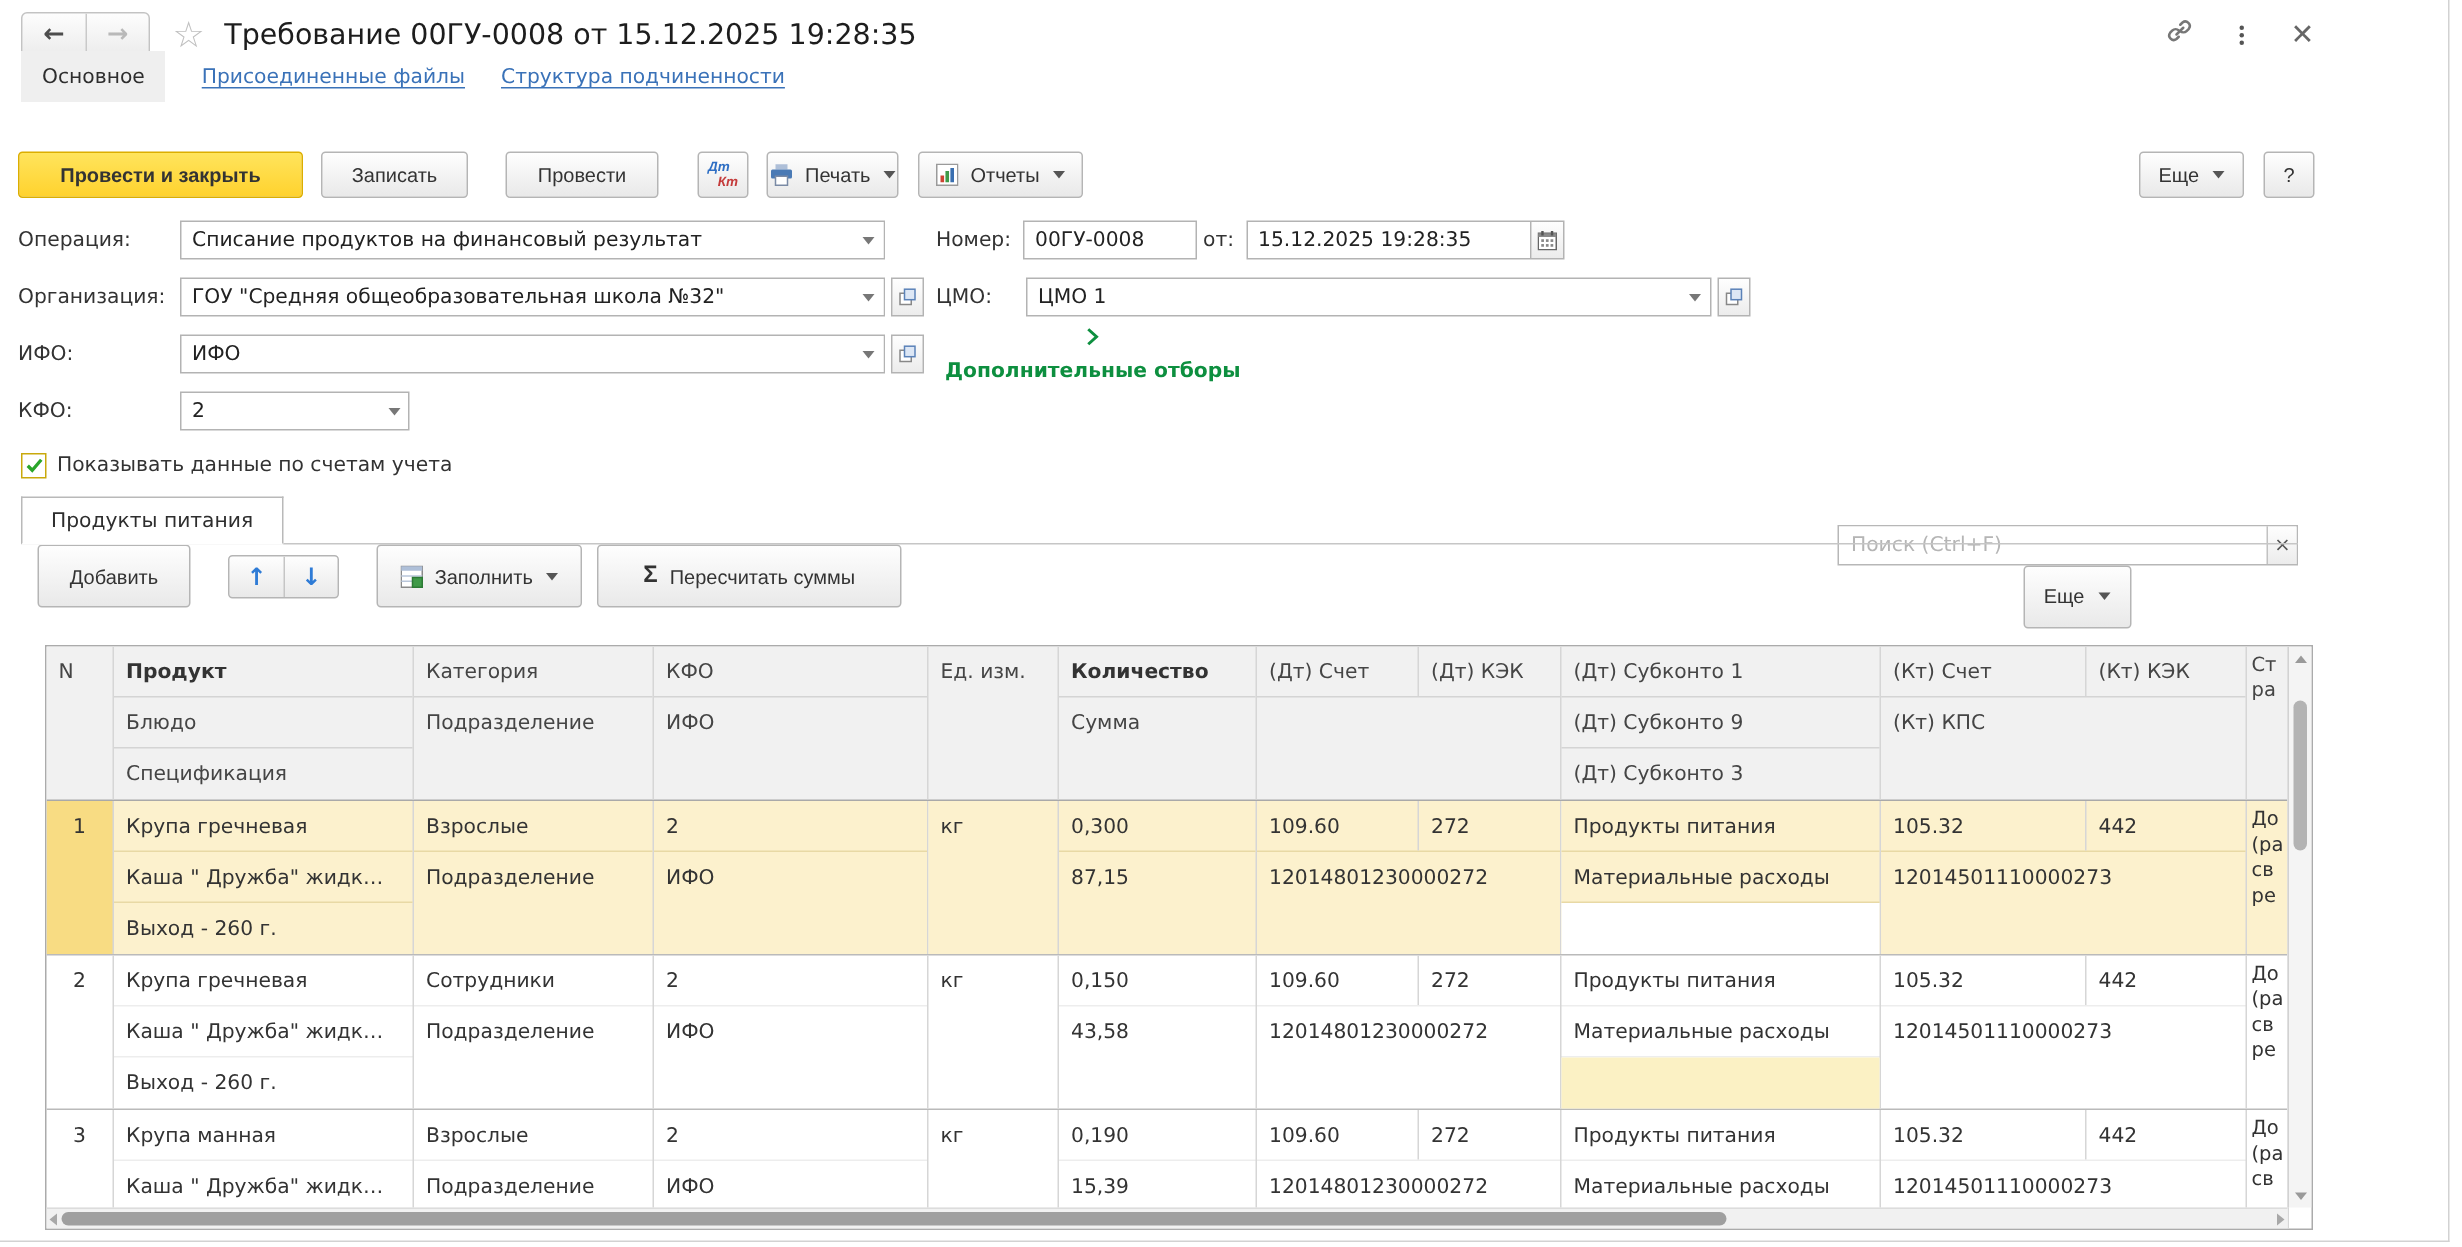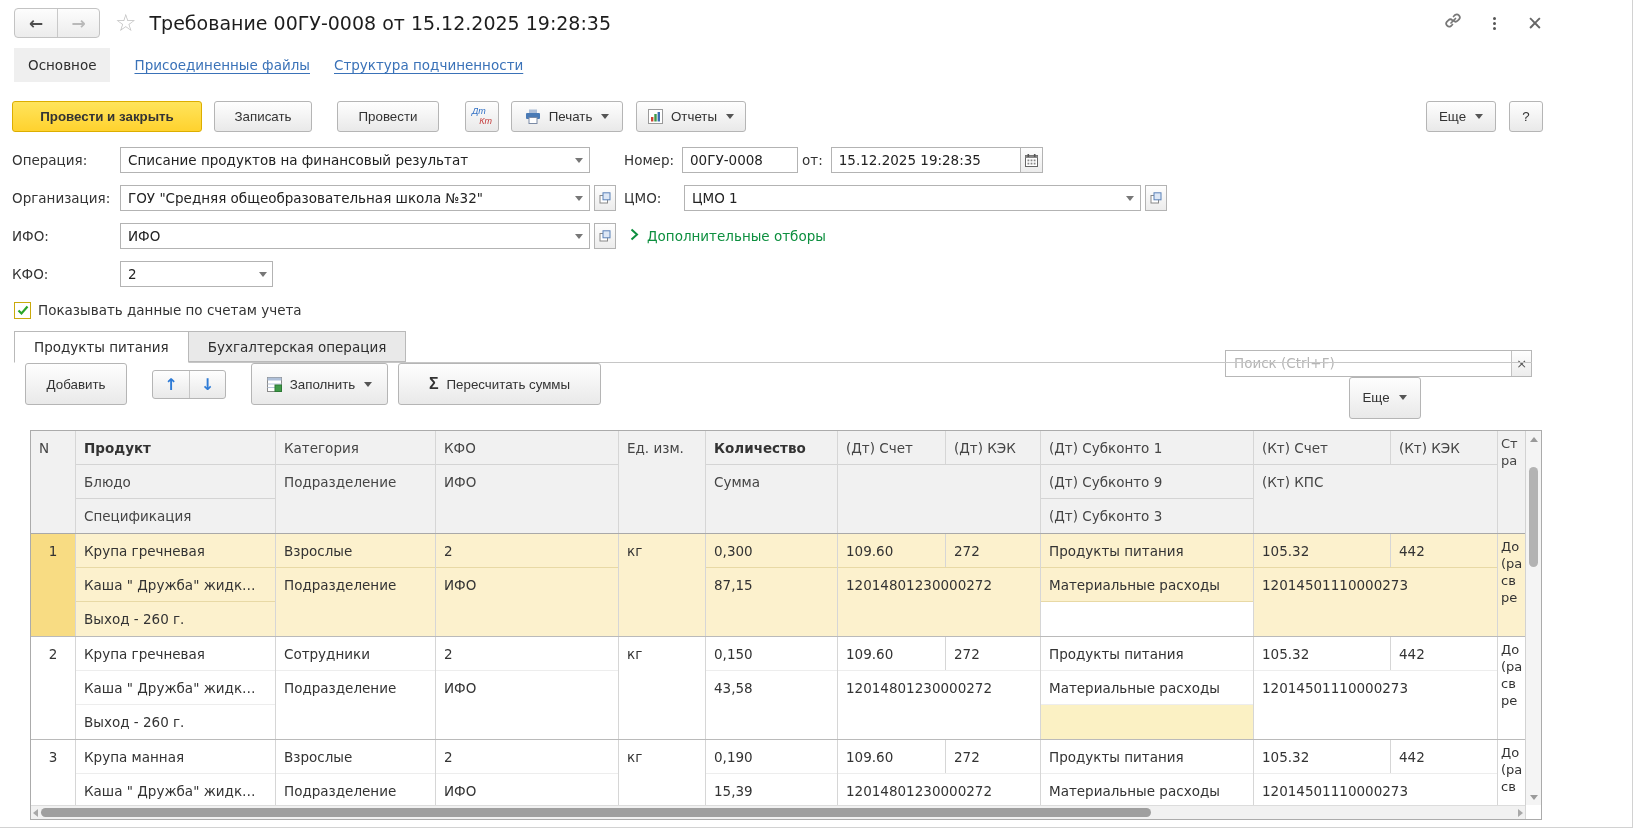--- a/index.html
+++ b/index.html
@@ -14,45 +14,45 @@
   .navbtn.back{color:#4d4d4d;}
   .navbtn.fwd{color:#b9b9b9;}
   .star{color:#c0c0c0;font-size:24px;margin:0 13px 0 15px;line-height:1;}
   .title{font-size:19px;color:#1d1d1d;font-weight:500;white-space:nowrap;}
   .hdr-icons{position:absolute;top:12px;right:89px;display:flex;align-items:center;gap:27px;}
   .dots{display:flex;flex-direction:column;gap:2px;padding:1px 4px;}
   .dots i{width:3px;height:3px;border-radius:50%;background:#555;}
   .closex{font-size:19px;color:#666;line-height:1;}
 
   
-  .navtabs{position:absolute;top:46px;left:14px;display:flex;align-items:center;height:37px;}
+  .navtabs{position:absolute;top:32px;left:14px;display:flex;align-items:center;height:37px;}
   .navtab-active{background:#efefef;padding:9px 14px;color:#2e2e2e;}
   .navtab-link{color:#3a72b8;text-decoration:underline;text-underline-offset:3px;margin-left:24px;}
 
   
   .cmdbar{position:absolute;top:100px;left:12px;right:89px;height:32px;display:flex;align-items:center;}
   .btn{display:inline-flex;align-items:center;justify-content:center;height:31px;padding:0 13px;background:linear-gradient(#fefefe,#e9e9e9);border:1px solid #b5b5b5;border-radius:3px;color:#333;white-space:nowrap;}
   .btn-primary{background:linear-gradient(#ffe45c,#ffd22e);border-color:#dcae00;font-weight:700;width:190px;}
   .caret{width:0;height:0;border-left:4px solid transparent;border-right:4px solid transparent;border-top:5px solid #555;margin-left:9px;}
-  .dtkt{position:relative;width:20px;height:20px;font-size:9px;font-weight:400;}
+  .dtkt{position:relative;width:20px;height:20px;font-size:9px;font-weight:700;}
   .dtkt .dt{position:absolute;left:0;top:0;color:#2f6fc4;}
   .dtkt .kt{position:absolute;right:0;bottom:0;color:#c43b3b;}
   .icon{margin-right:8px;display:inline-flex;}
   .cmd-right{margin-left:auto;display:flex;gap:13px;}
 
   
   .frm-row{position:absolute;left:12px;height:26px;display:flex;align-items:center;}
   .lbl{width:108px;color:#333;}
   .fld{display:flex;align-items:stretch;border:1px solid #b3b3b3;height:26px;background:#fff;}
   .fld input{border:none;outline:none;padding:0 7px;font:inherit;color:#222;width:100%;background:transparent;}
   .ddbtn{width:20px;display:flex;align-items:center;justify-content:center;background:#fff;}
   .ddbtn .caret{margin:0;border-top-color:#777;}
   .sidebtn{width:22px;height:26px;border:1px solid #b3b3b3;margin-left:4px;display:flex;align-items:center;justify-content:center;background:linear-gradient(#fefefe,#ececec);}
   .calbtn{width:24px;border-left:1px solid #b3b3b3;display:flex;align-items:center;justify-content:center;background:linear-gradient(#fefefe,#ececec);}
-  .greenlink{display:flex;align-items:flex-start;gap:8px;color:#0d8f3f;font-weight:400;}
+  .greenlink{display:flex;align-items:center;gap:8px;color:#0d8f3f;font-weight:700;flex-direction:column;}
   .chk{width:17px;height:17px;border:1px solid #c9a90c;background:#fff;display:inline-flex;align-items:center;justify-content:center;margin-right:7px;}
 
   
   .ctabs{position:absolute;top:331px;left:14px;display:flex;z-index:2;}
   .ctab{height:31px;padding:0 19px;display:flex;align-items:center;border:1px solid #b9b9b9;color:#2e2e2e;}
   .ctab.active{background:#fff;border-bottom:1px solid #fff;height:32px;}
   .ctab.inactive{background:#e9e9e9;border-left:none;}
   .tabline{position:absolute;top:362px;left:14px;right:100px;height:1px;background:#c6c6c6;z-index:1;}
 
   
@@ -150,21 +150,21 @@
   <div class="cmdbar">
     <button class="btn btn-primary">Провести и закрыть</button>
     <button class="btn" style="margin-left:12px;width:98px;">Записать</button>
     <button class="btn" style="margin-left:25px;width:102px;">Провести</button>
     <button class="btn" style="margin-left:26px;width:34px;padding:0;">
       <span class="dtkt">
           <i class="dt">Дт</i>
           <i class="kt">Кт</i>
         </span>
     </button>
-    <button class="btn" style="margin-left:12px;width:112px;">
+    <button class="btn" style="margin-left:12px;width:88px;">
       <span class="icon">
         <svg width="16" height="15" viewBox="0 0 16 15">
             <rect x="4" y="0.5" width="8" height="3.5" fill="#aebfd8"></rect>
             <rect x="1" y="4" width="14" height="6" rx="1" fill="#4a7ab5"></rect>
             <rect x="4" y="8.5" width="8" height="6" fill="#fff" stroke="#7a8aa5"></rect>
           </svg>
       </span>
       <span>Печать</span>
       <span class="caret"></span>
     </button>
@@ -289,21 +289,20 @@
       <svg width="12" height="11" viewBox="0 0 12 11">
           <path d="M1.5 5.5 L4.5 8.5 L10.5 1.5" stroke="#2aa52a" stroke-width="2.2" fill="none"></path>
         </svg>
     </span>
     <span>Показывать данные по счетам учета</span>
   </div>
 
   <div class="tabline"></div>
   <div class="ctabs">
     <span class="ctab active">Продукты питания</span>
-    <span class="ctab inactive">Бухгалтерская операция</span>
   </div>
 
   <div class="ttoolbar">
     <button class="btn btn-sm" style="width:102px;">Добавить</button>
     <div class="arrgrp">
       <span class="arrbtn">
           <span>↑</span>
         </span>
       <span class="arrbtn">
           <span>↓</span>

